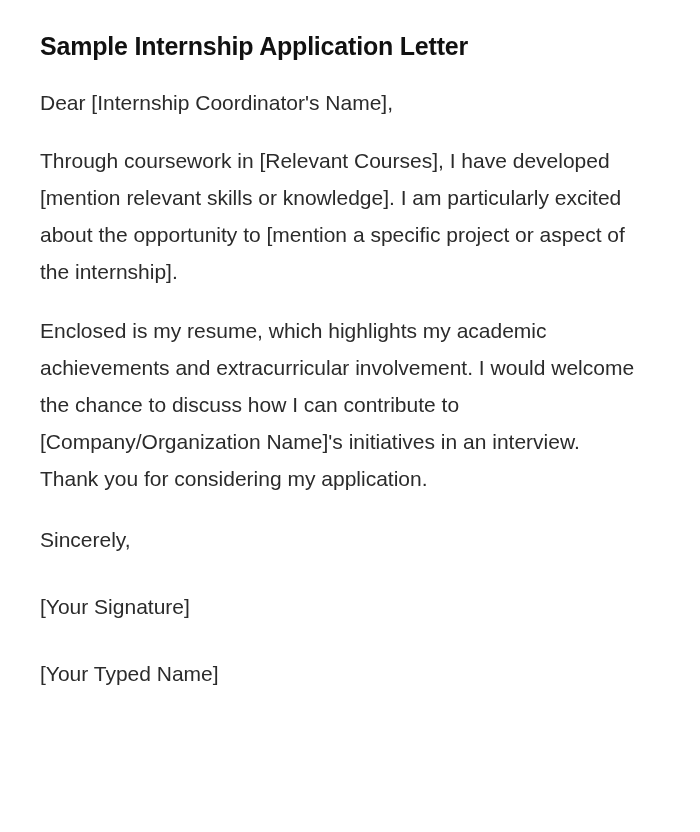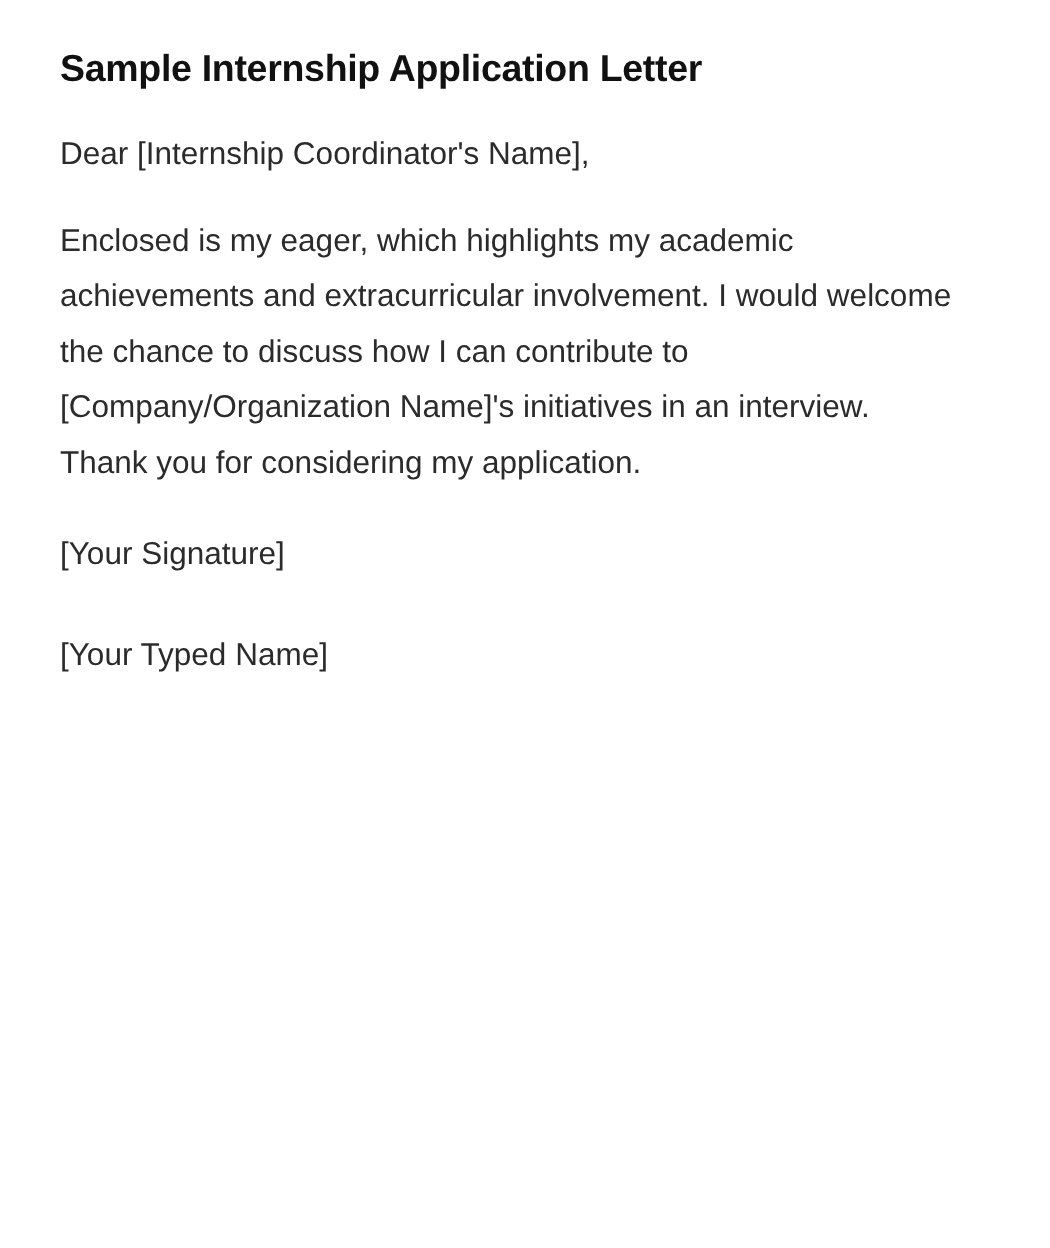--- a/index.html
+++ b/index.html
@@ -49,21 +49,23 @@
 </head>
 <body>
 
 <div class="page">
 
   <h1 class="doc-title">Sample Internship Application Letter</h1>
 
   <p class="para">Dear [Internship Coordinator's Name],</p>
 
 
+  <p class="para">Through coursework in [Relevant Courses], I have developed [mention relevant skills or knowledge]. I am particularly excited about the opportunity to [mention a specific project or aspect of the internship].</p>
 
-  <p class="para tight">Enclosed is my eager, which highlights my academic achievements and extracurricular involvement. I would welcome the chance to discuss how I can contribute to [Company/Organization Name]'s initiatives in an interview. Thank you for considering my application.</p>
+  <p class="para tight">Enclosed is my resume, which highlights my academic achievements and extracurricular involvement. I would welcome the chance to discuss how I can contribute to [Company/Organization Name]'s initiatives in an interview. Thank you for considering my application.</p>
 
+  <p class="para sign">Sincerely,</p>
 
   <p class="para sign">[Your Signature]</p>
 
   <p class="para">[Your Typed Name]</p>
 
 </div>
 
 </body></html>

